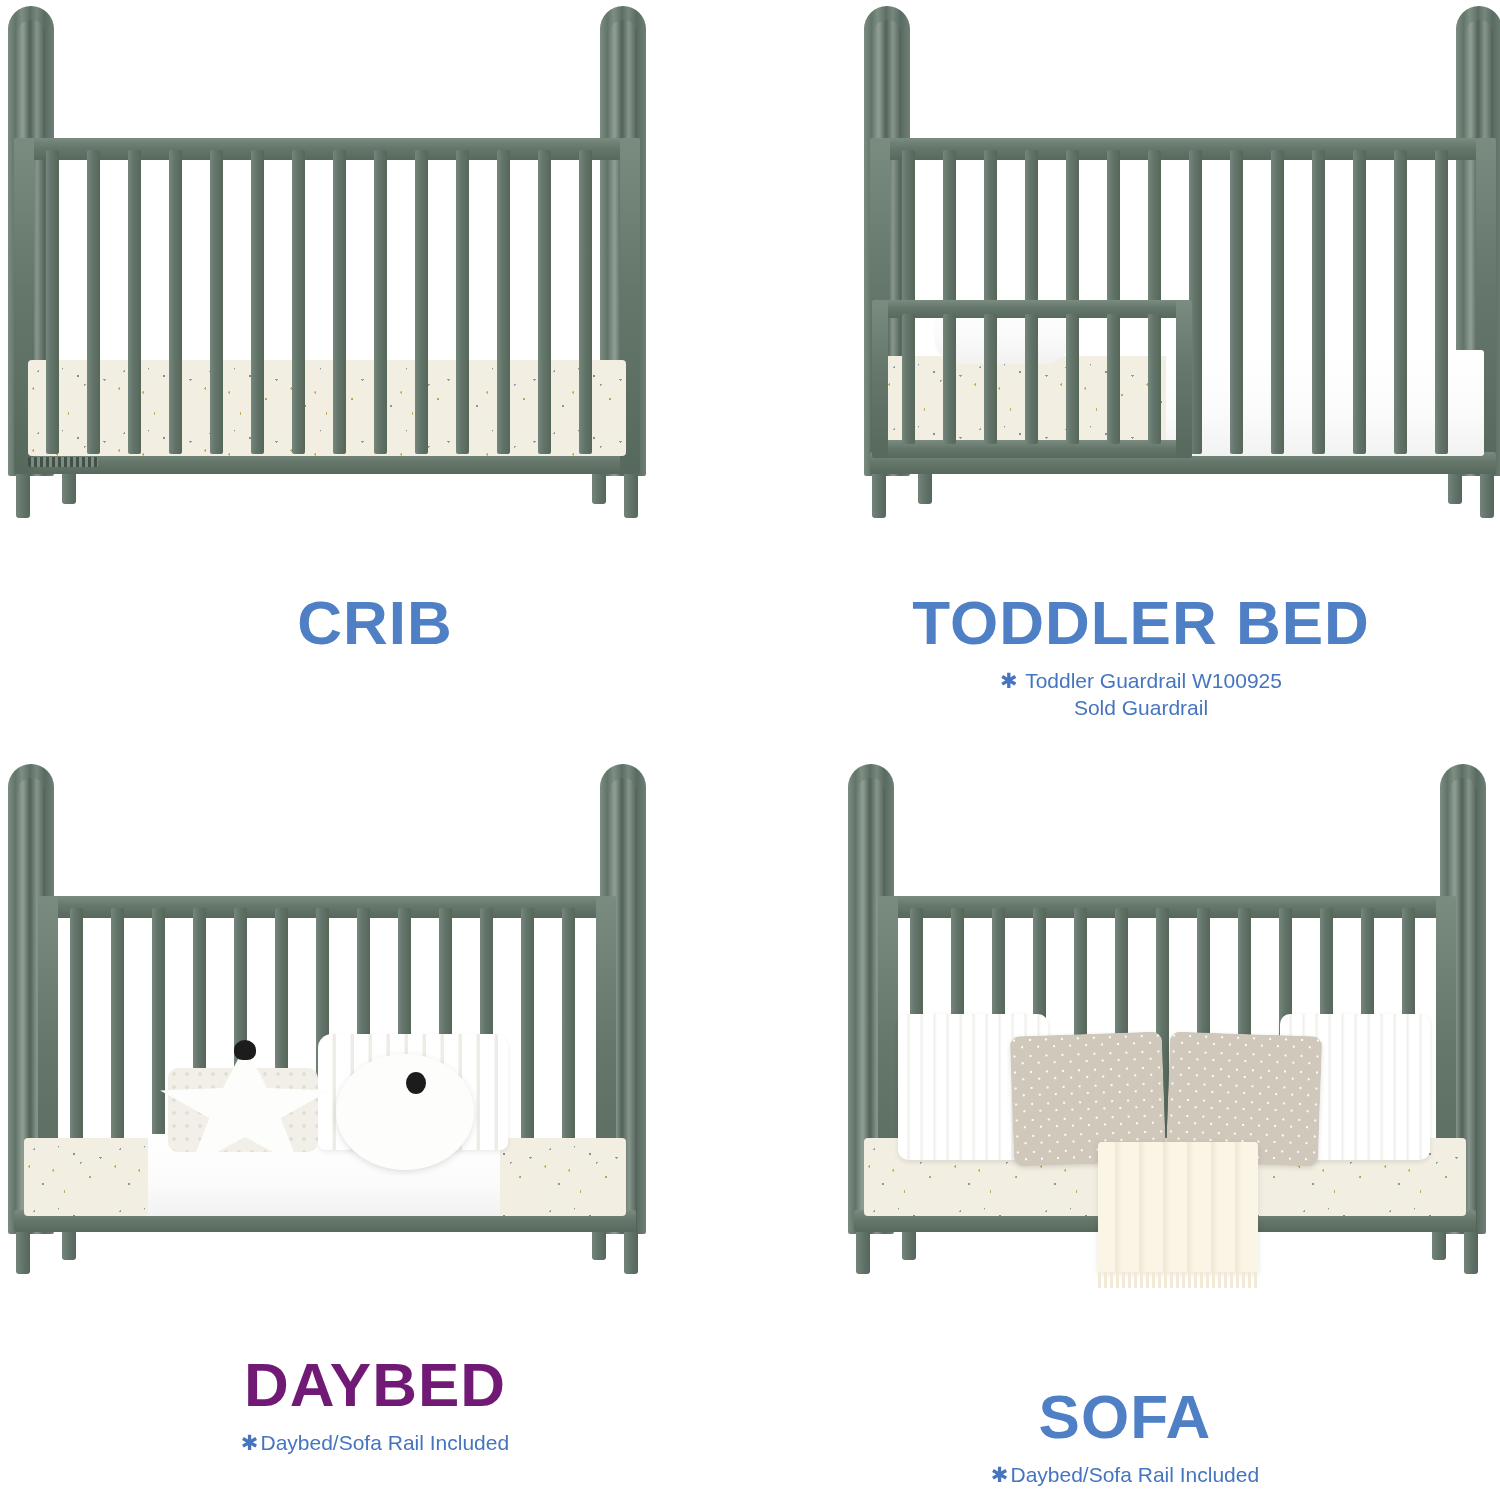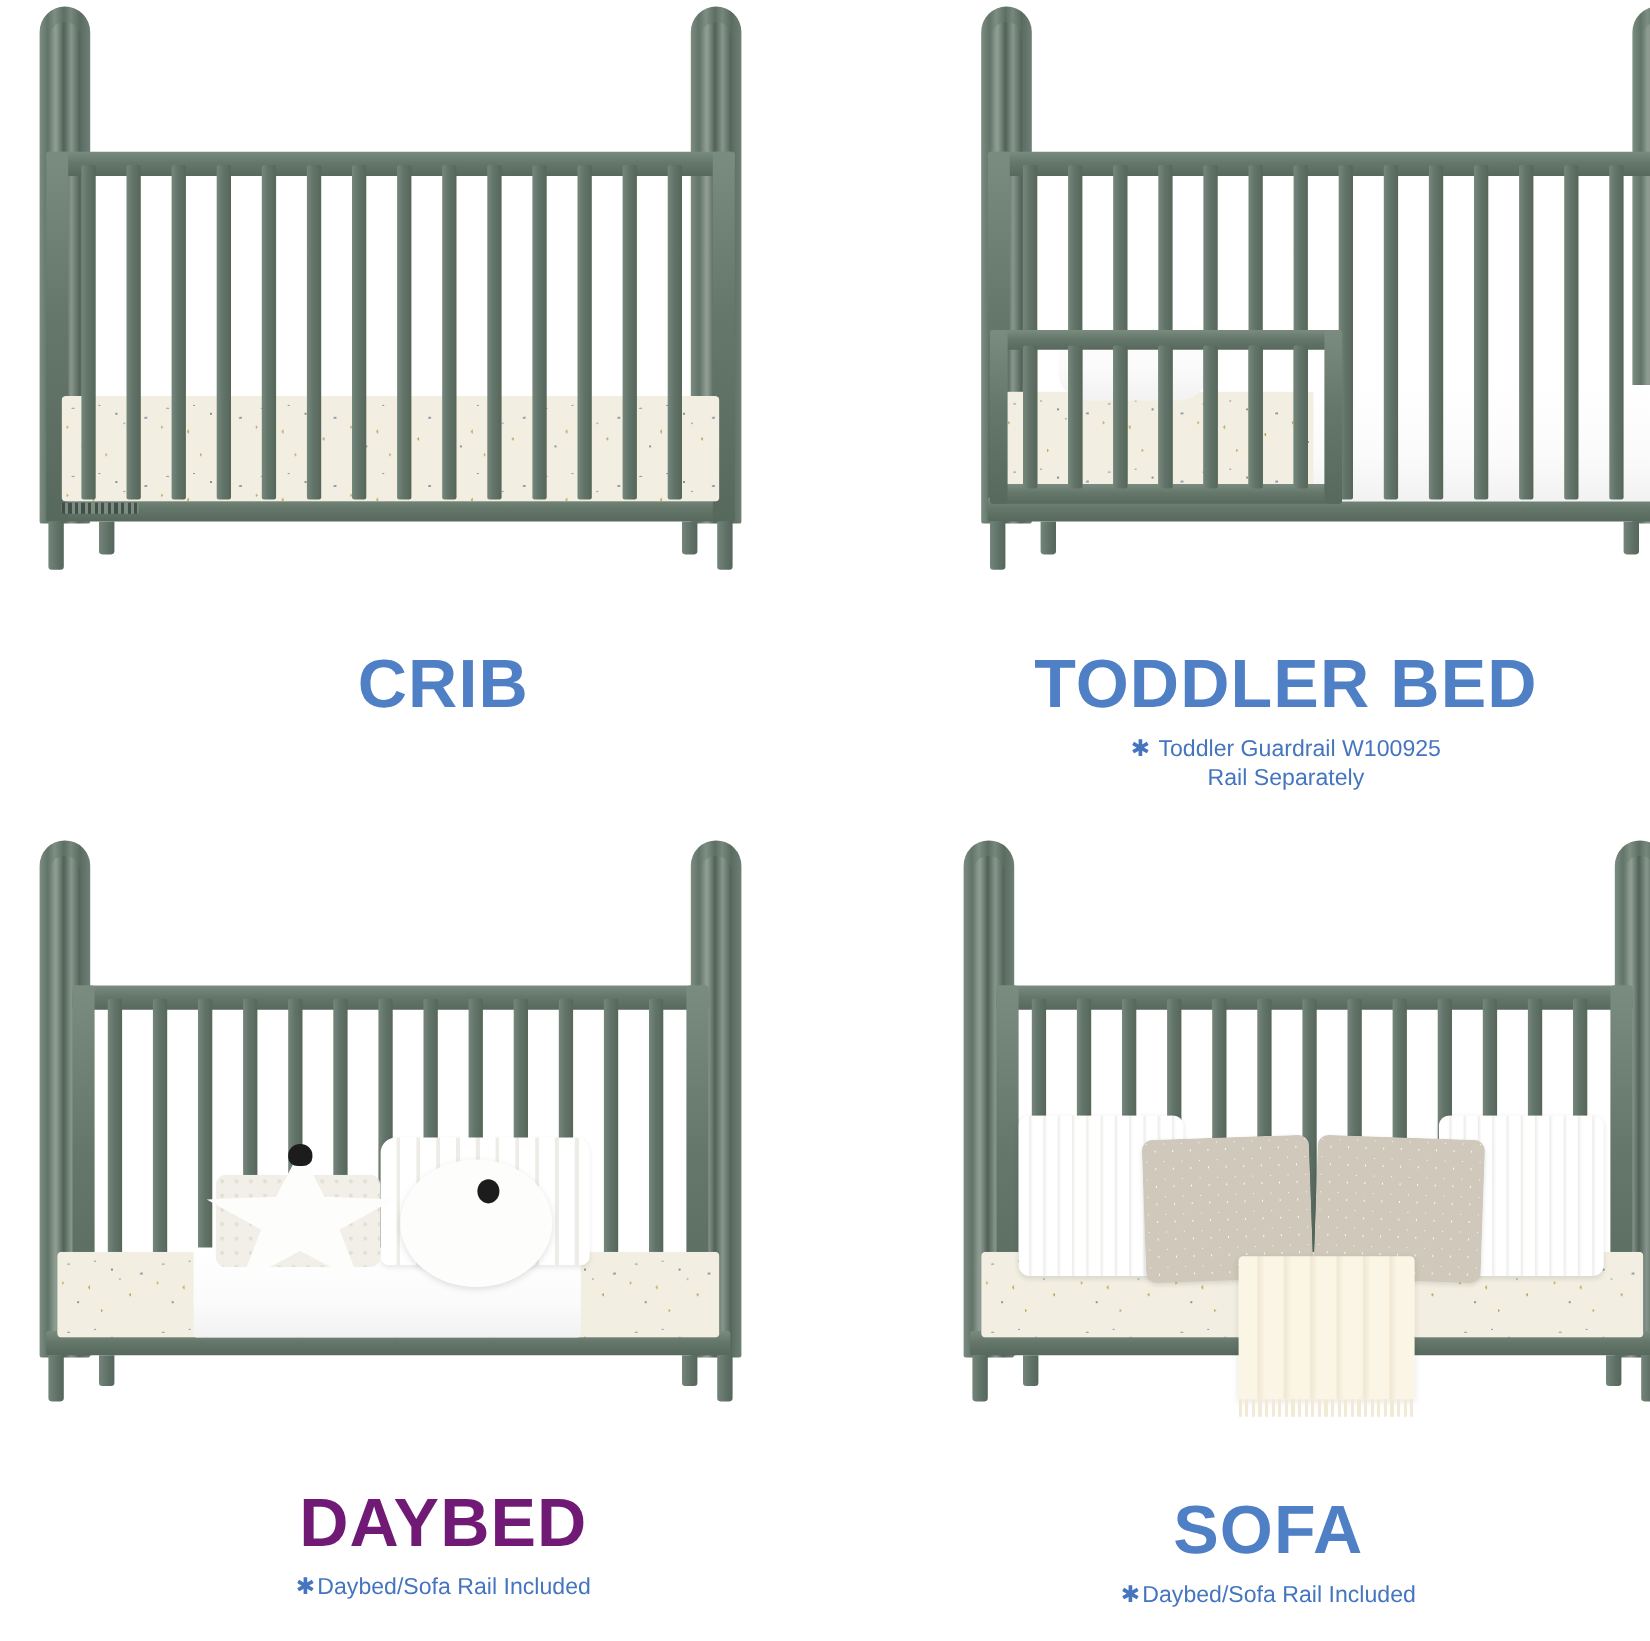--- a/index.html
+++ b/index.html
@@ -9,21 +9,21 @@
     font-family: "Liberation Sans", sans-serif;
   }
   #page {
     position: relative;
     width: 1500px;
     height: 1492px;
     background: #ffffff;
     overflow: hidden;
   }
 
-  .quadrant { position: absolute; margin-left: 28px; }
+  .quadrant { position: absolute; }
   .q-tl { left: 0;   top: 0;   width: 750px; height: 746px; }
   .q-tr { left: 766px; top: 0; width: 750px; height: 746px; }
   .q-bl { left: 0;   top: 746px; width: 750px; height: 746px; }
   .q-br { left: 750px; top: 746px; width: 750px; height: 746px; }
 
   .stage { position: absolute; left: 0; top: 0; width: 750px; height: 560px; }
 
   
   .post {
     position: absolute;
@@ -242,21 +242,21 @@
       <div class="leg" style="left:682px; top:474px; height:30px;"></div>
       <div class="leg" style="left:714px; top:474px; height:44px;"></div>
     </div>
 
     <div class="label-block" style="top:592px;">
       <div class="big-label" style="color:#4F7FC4;">TODDLER BED</div>
       <div class="sub-label" style="color:#4575BE;">
         <span class="star">✱</span>
         <span>Toddler Guardrail W100925</span>
         <br>
-        <span>Rail Separately</span>
+        <span>Sold Guardrail</span>
       </div>
     </div>
   </div>
 
   <div class="quadrant q-bl">
     <div class="stage">
 
       <div class="post" style="left:8px; top:18px; height:470px;"></div>
       <div class="post" style="left:600px; top:18px; height:470px;"></div>
 
@@ -355,21 +355,21 @@
 
       <div class="throw" style="left:348px; top:396px; width:160px; height:130px; border-radius:4px 4px 0 0;"></div>
       <div class="throw-fringe" style="left:348px; top:526px; width:160px; height:16px;"></div>
 
       <div class="leg" style="left:106px; top:486px; height:42px;"></div>
       <div class="leg" style="left:152px; top:486px; height:28px;"></div>
       <div class="leg" style="left:682px; top:486px; height:28px;"></div>
       <div class="leg" style="left:714px; top:486px; height:42px;"></div>
     </div>
 
-    <div class="label-block" style="top:615px;">
+    <div class="label-block" style="top:640px;">
       <div class="big-label" style="color:#4F7FC4;">SOFA</div>
       <div class="sub-label" style="color:#4575BE;">
         <span class="star">✱</span><span>Daybed/Sofa Rail Included</span>
       </div>
     </div>
   </div>
 
 </div>
 
 </body></html>

